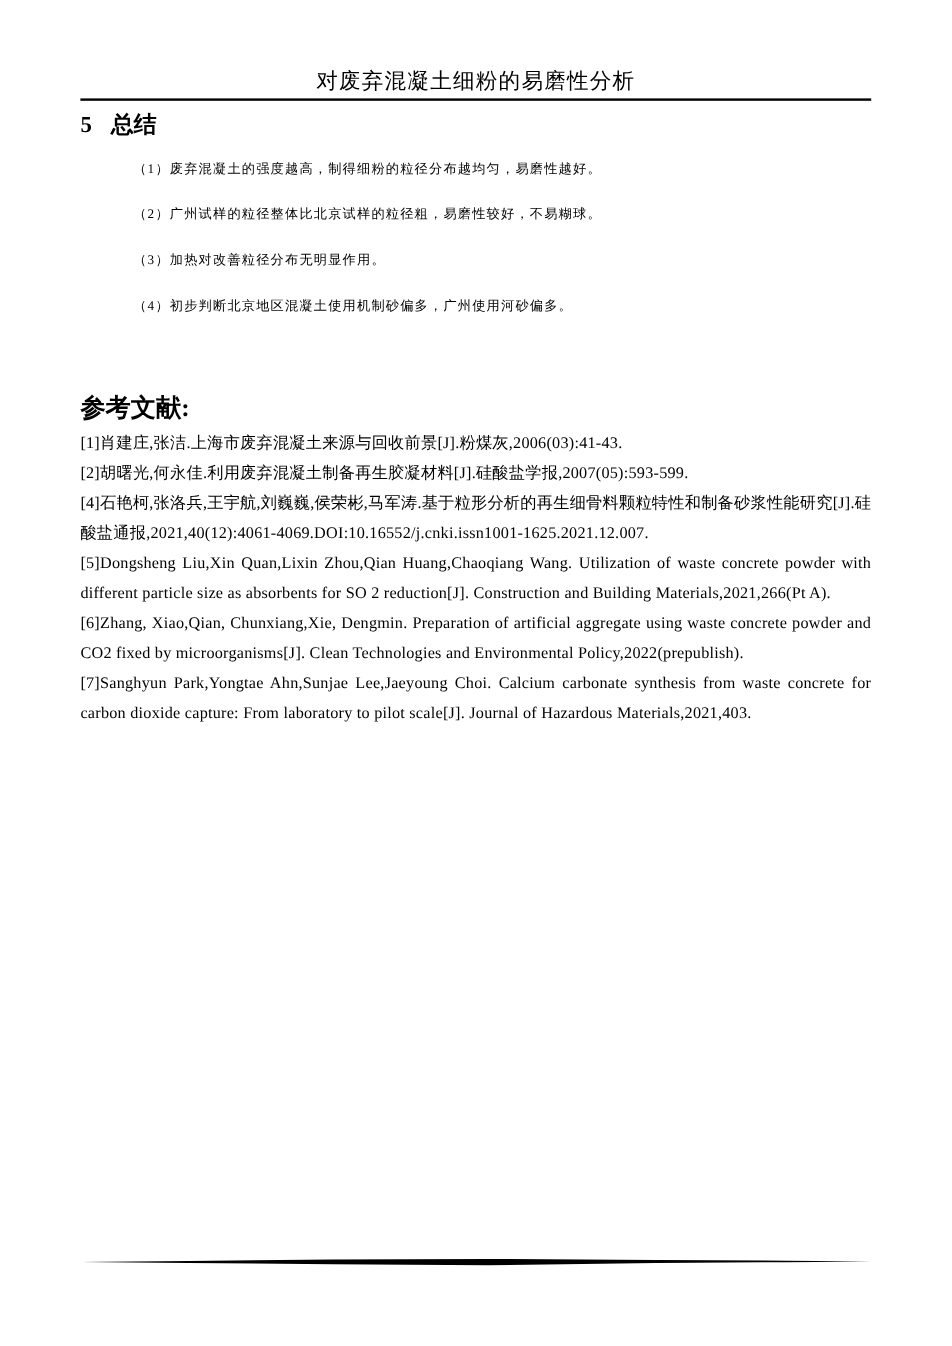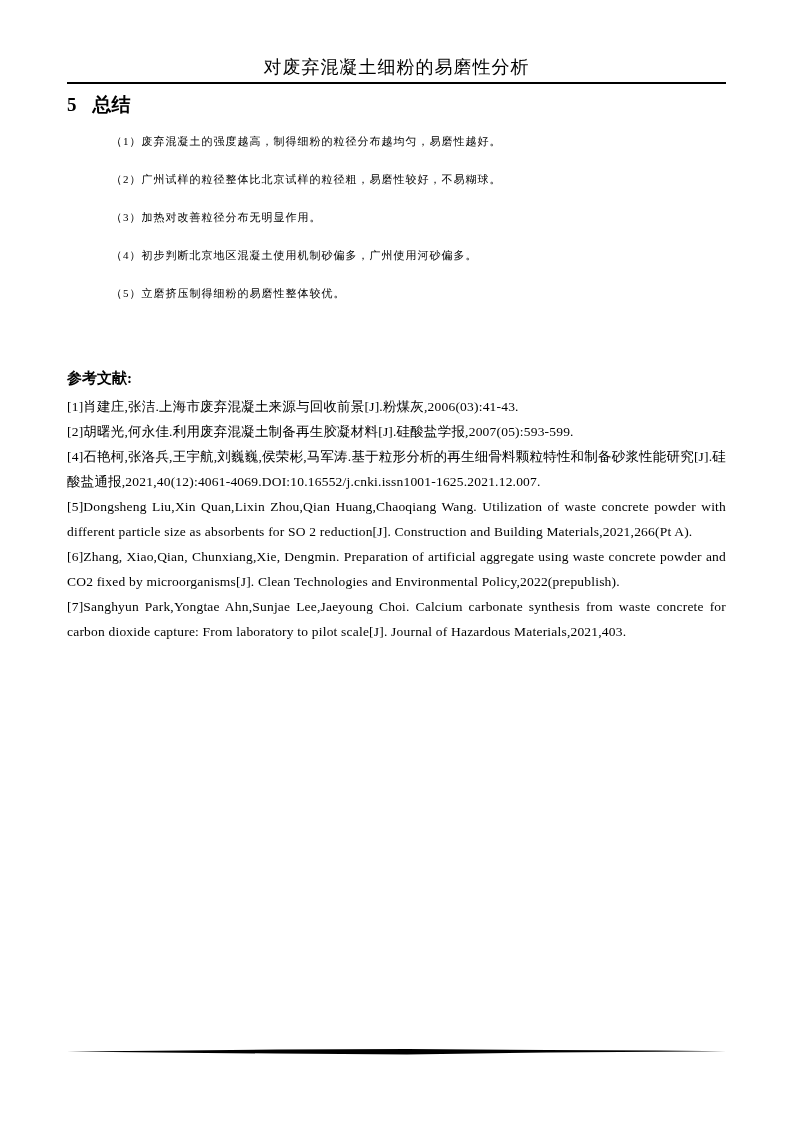--- a/index.html
+++ b/index.html
@@ -50,21 +50,21 @@
     margin: 0 0 17px 0;
     padding-left: 44px;
     font-size: 11px;
     letter-spacing: 1px;
     line-height: 21px;
     white-space: nowrap;
   }
   
   .references { margin-top: 63px; }
   .ref-heading {
-    font-size: 15px;
+    font-size: 21px;
     font-weight: bold;
     line-height: 22px;
     margin-bottom: 5px;
   }
   .ref {
     margin: 0;
     font-size: 13.5px;
     line-height: 25px;
     text-align: justify;
     text-justify: inter-character;
@@ -107,21 +107,20 @@
 
     <div class="section-heading">
       <span class="sec-num">5</span><span>总结</span>
     </div>
 
     <div class="conclusions">
       <p class="conclusion">（1）废弃混凝土的强度越高，制得细粉的粒径分布越均匀，易磨性越好。</p>
       <p class="conclusion">（2）广州试样的粒径整体比北京试样的粒径粗，易磨性较好，不易糊球。</p>
       <p class="conclusion">（3）加热对改善粒径分布无明显作用。</p>
       <p class="conclusion">（4）初步判断北京地区混凝土使用机制砂偏多，广州使用河砂偏多。</p>
-      <p class="conclusion">（5）立磨挤压制得细粉的易磨性整体较优。</p>
     </div>
 
     <div class="references">
       <div class="ref-heading">参考文献:</div>
       <p class="ref">[1]肖建庄,张洁.上海市废弃混凝土来源与回收前景[J].粉煤灰,2006(03):41-43.</p>
       <p class="ref">[2]胡曙光,何永佳.利用废弃混凝土制备再生胶凝材料[J].硅酸盐学报,2007(05):593-599.</p>
       <p class="ref">[4]石艳柯,张洛兵,王宇航,刘巍巍,侯荣彬,马军涛.基于粒形分析的再生细骨料颗粒特性和制备砂浆性能研究[J].硅酸盐通报,2021,40(12):4061-4069.DOI:10.16552/j.cnki.issn1001-1625.2021.12.007.</p>
       <p class="ref">[5]Dongsheng Liu,Xin Quan,Lixin Zhou,Qian Huang,Chaoqiang Wang. Utilization of waste concrete powder with different particle size as absorbents for SO 2 reduction[J]. Construction and Building Materials,2021,266(Pt A).</p>
       <p class="ref">[6]Zhang, Xiao,Qian, Chunxiang,Xie, Dengmin. Preparation of artificial aggregate using waste concrete powder and CO2 fixed by microorganisms[J]. Clean Technologies and Environmental Policy,2022(prepublish).</p>
       <p class="ref">[7]Sanghyun Park,Yongtae Ahn,Sunjae Lee,Jaeyoung Choi. Calcium carbonate synthesis from waste concrete for carbon dioxide capture: From laboratory to pilot scale[J]. Journal of Hazardous Materials,2021,403.</p>

